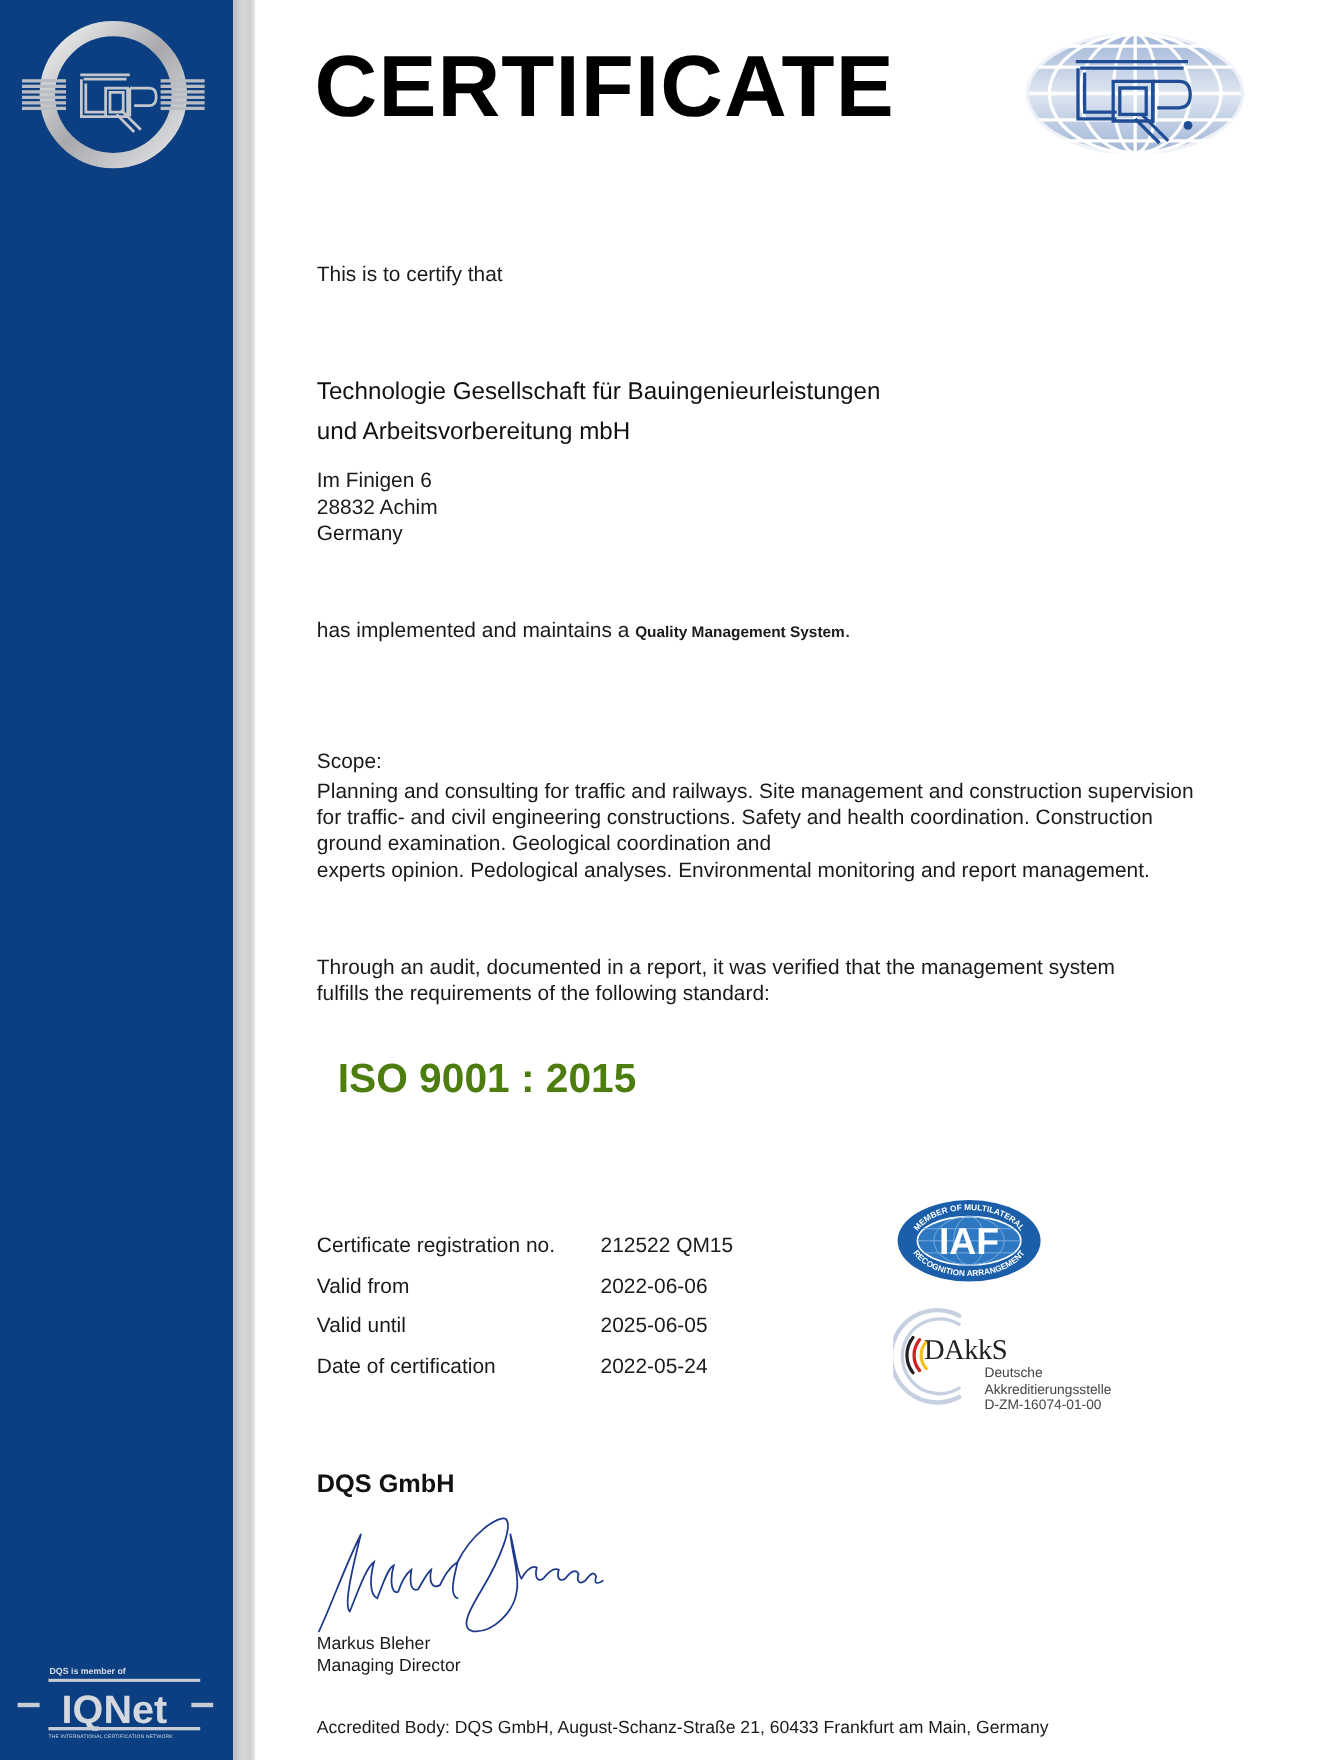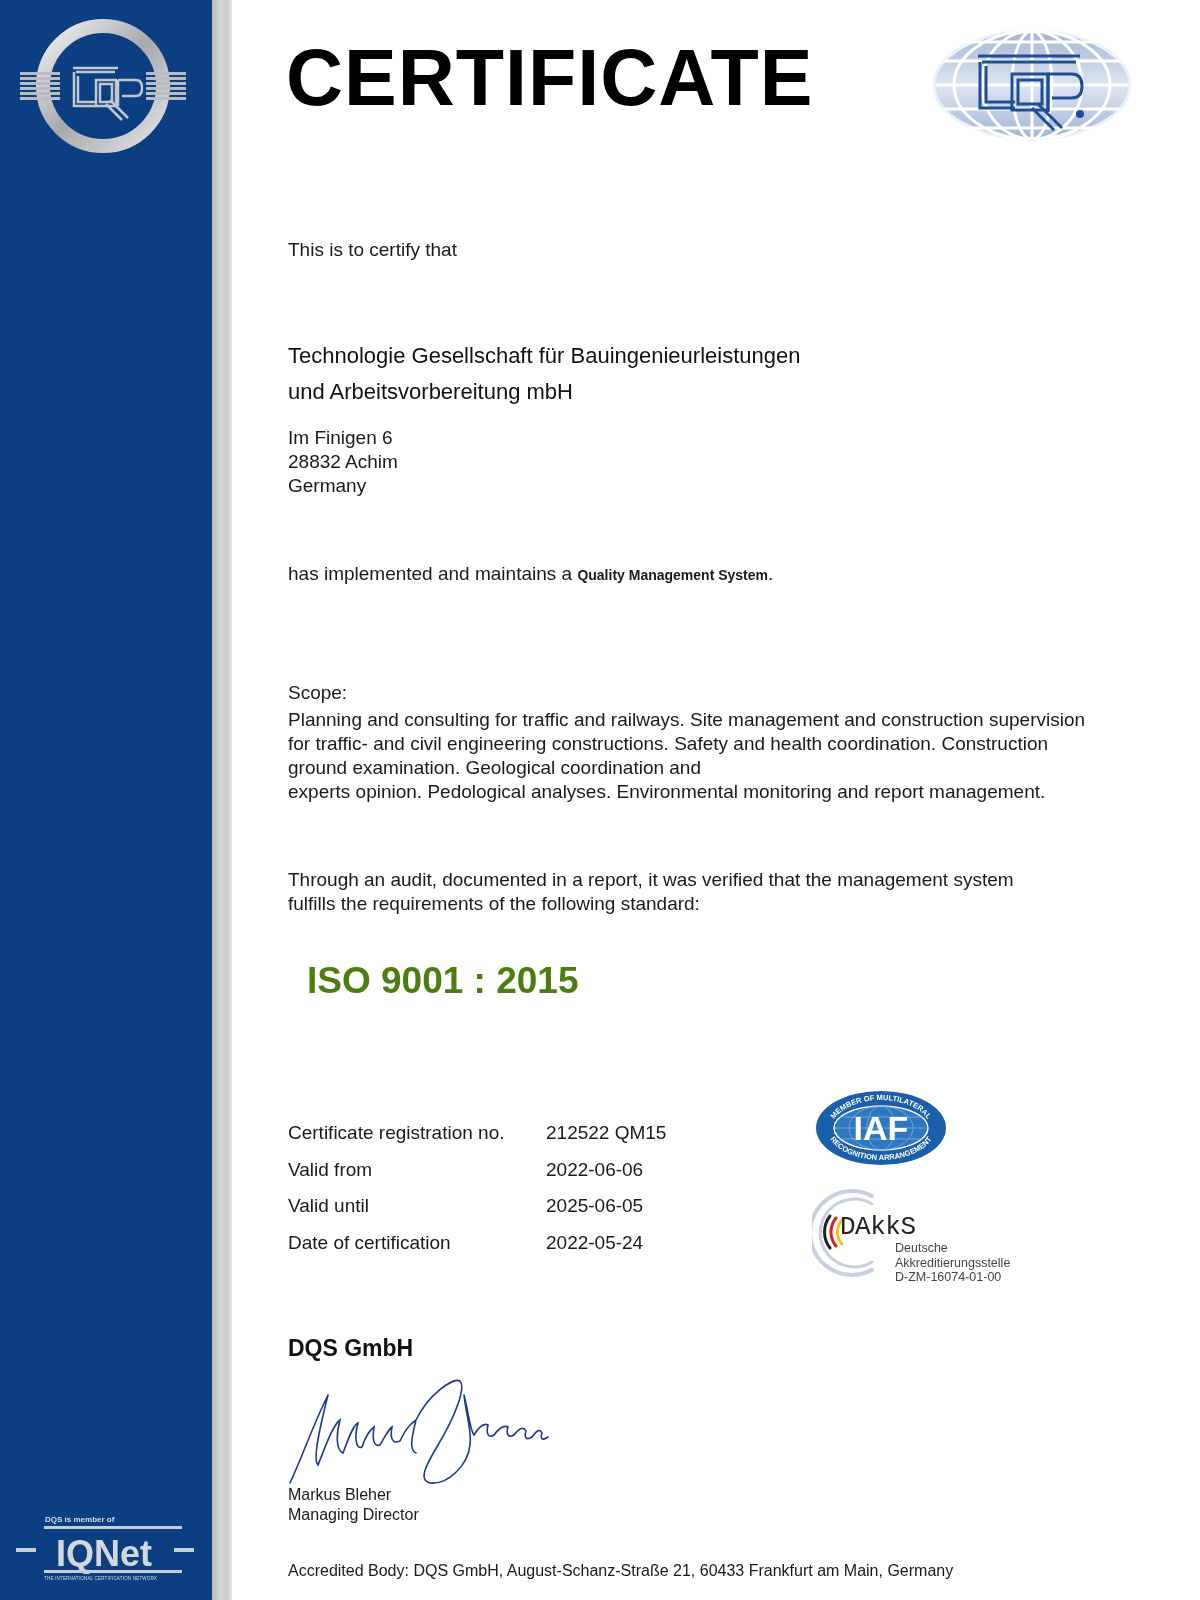--- a/index.html
+++ b/index.html
@@ -20,21 +20,21 @@
   .scope-text div { white-space:nowrap; }
   .audit { left:288px; top:868px; }
   .iso { left:288px; top:960px; font-size:37px; font-weight:bold; color:#4d7c0f;margin-left:19px; }
   .cert-table { left:288px; top:1118px; }
   .cert-row { display:flex; height:36.7px; font-size:19px; line-height:30px; }
   .cert-row .k { width:258px; }
   .dqs-gmbh { left:288px; top:1335px; font-size:23px; font-weight:bold; color:#111; }
   .signer { left:288px; top:1485px; font-size:16px; line-height:20px; }
   .footer { left:288px; top:1562px; font-size:16px; }
   .dakks-text { left:895px; top:1241px; font-size:12.5px; line-height:14.5px; color:#444; }
-  .dakks-word { left:840px; top:1212px; font-family:Liberation Mono, monospace; font-size:26px; color:#222; letter-spacing:-0.5px; }
+  .dakks-word { left:840px; top:1212px; font-family:Liberation Serif, serif; font-size:26px; color:#222; letter-spacing:-0.5px; }
   .iqnet-small { left:45px; top:1515px; font-size:8px; font-weight:bold; color:#d8dde6; }
   .iqnet-tag { left:44px; top:1576px; font-size:4.5px; color:#d8dde6; letter-spacing:0.2px; }
 </style>
 </head>
 <body>
 
 <div class="band-blue"></div>
 <div class="band-grey"></div>
 
 <svg class="abs" style="left:18px;top:14px" width="170" height="145" viewBox="0 0 170 145">

